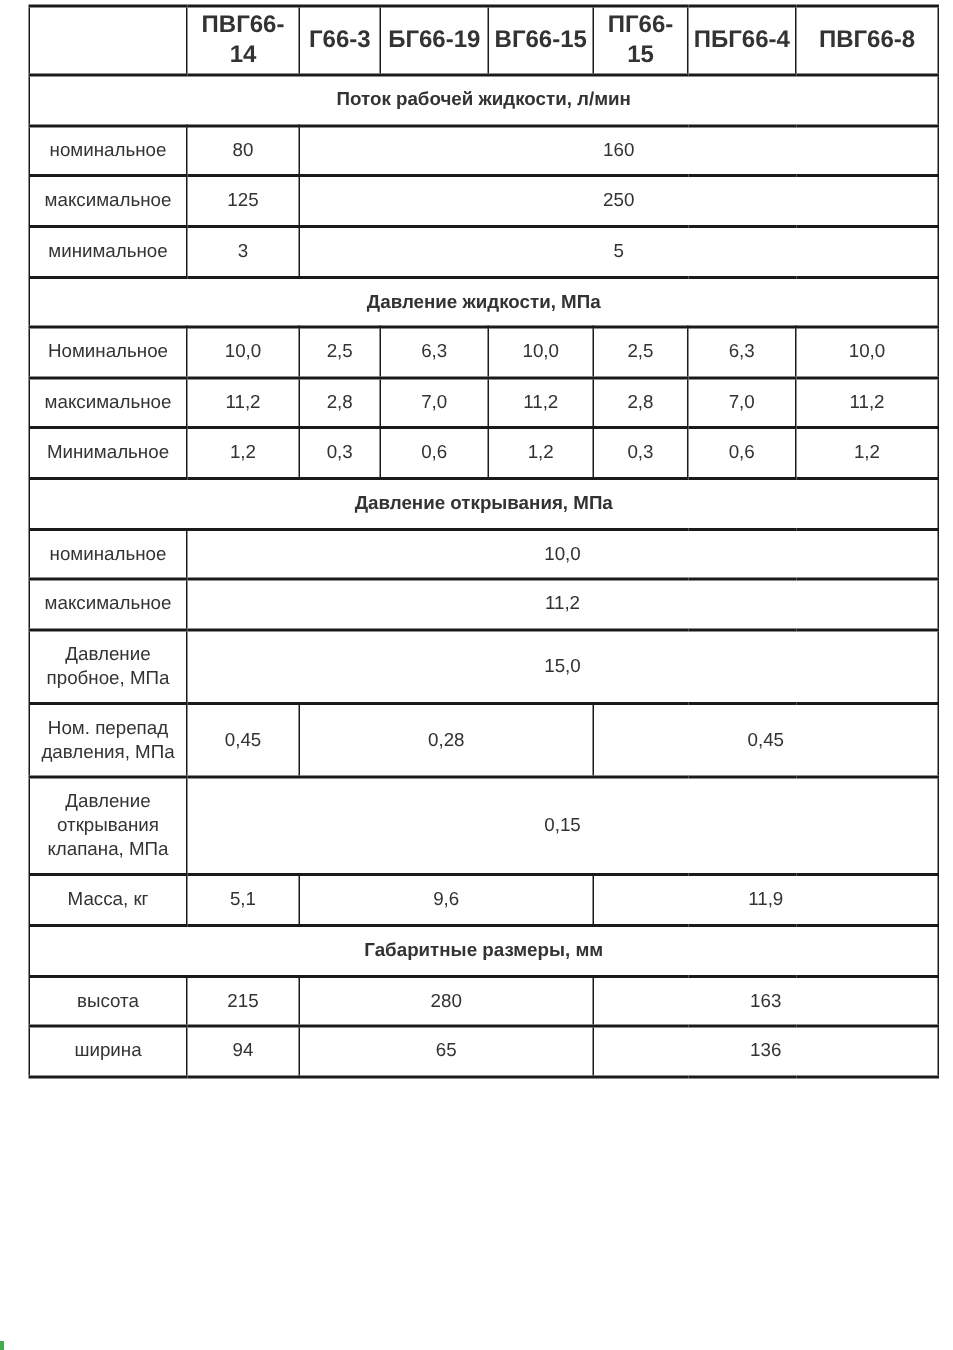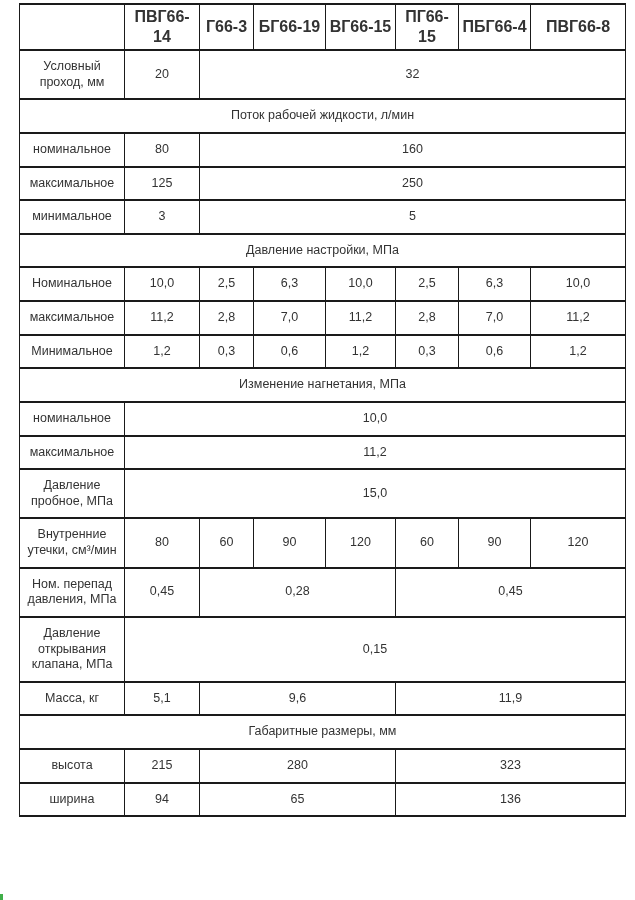--- a/index.html
+++ b/index.html
@@ -40,20 +40,21 @@
     padding:2px 3px;
     font-weight:bold;
     font-size:16px;
     margin-top:17px;
   }
   td.row-label{
     padding:8px 5px;
   }
   td.section-cell{
     padding:8px 4px;
+    font-weight:bold;
   }
   .green-mark{
     position:fixed;
     left:0;
     bottom:0;
     width:3px;
     height:6px;
     background:var(--green);
   }
 </style>
@@ -78,44 +79,39 @@
         <th>Г66-3</th>
         <th>БГ66-19</th>
         <th>ВГ66-15</th>
         <th>ПГ66-15</th>
         <th>ПБГ66-4</th>
         <th>ПВГ66-8</th>
       </tr>
   </thead>
   <tbody id="table-body">
       <tr>
-        <td class="row-label">Условный проход, мм</td>
-        <td colspan="1">20</td>
-        <td colspan="6">32</td>
-      </tr>
-      <tr>
         <td colspan="8" class="section-cell">Поток рабочей жидкости, л/мин</td>
       </tr>
       <tr>
         <td class="row-label">номинальное</td>
         <td colspan="1">80</td>
         <td colspan="6">160</td>
       </tr>
       <tr>
         <td class="row-label">максимальное</td>
         <td colspan="1">125</td>
         <td colspan="6">250</td>
       </tr>
       <tr>
         <td class="row-label">минимальное</td>
         <td colspan="1">3</td>
         <td colspan="6">5</td>
       </tr>
       <tr>
-        <td colspan="8" class="section-cell">Давление настройки, МПа</td>
+        <td colspan="8" class="section-cell">Давление жидкости, МПа</td>
       </tr>
       <tr>
         <td class="row-label">Номинальное</td>
         <td colspan="1">10,0</td>
         <td colspan="1">2,5</td>
         <td colspan="1">6,3</td>
         <td colspan="1">10,0</td>
         <td colspan="1">2,5</td>
         <td colspan="1">6,3</td>
         <td colspan="1">10,0</td>
@@ -134,43 +130,33 @@
         <td class="row-label">Минимальное</td>
         <td colspan="1">1,2</td>
         <td colspan="1">0,3</td>
         <td colspan="1">0,6</td>
         <td colspan="1">1,2</td>
         <td colspan="1">0,3</td>
         <td colspan="1">0,6</td>
         <td colspan="1">1,2</td>
       </tr>
       <tr>
-        <td colspan="8" class="section-cell">Изменение нагнетания, МПа</td>
+        <td colspan="8" class="section-cell">Давление открывания, МПа</td>
       </tr>
       <tr>
         <td class="row-label">номинальное</td>
         <td colspan="7">10,0</td>
       </tr>
       <tr>
         <td class="row-label">максимальное</td>
         <td colspan="7">11,2</td>
       </tr>
       <tr>
         <td class="row-label">Давление пробное, МПа</td>
         <td colspan="7">15,0</td>
-      </tr>
-      <tr>
-        <td class="row-label">Внутренние утечки, см³/мин</td>
-        <td colspan="1">80</td>
-        <td colspan="1">60</td>
-        <td colspan="1">90</td>
-        <td colspan="1">120</td>
-        <td colspan="1">60</td>
-        <td colspan="1">90</td>
-        <td colspan="1">120</td>
       </tr>
       <tr>
         <td class="row-label">Ном. перепад давления, МПа</td>
         <td colspan="1">0,45</td>
         <td colspan="3">0,28</td>
         <td colspan="3">0,45</td>
       </tr>
       <tr>
         <td class="row-label">Давление открывания клапана, МПа</td>
         <td colspan="7">0,15</td>
@@ -181,21 +167,21 @@
         <td colspan="3">9,6</td>
         <td colspan="3">11,9</td>
       </tr>
       <tr>
         <td colspan="8" class="section-cell">Габаритные размеры, мм</td>
       </tr>
       <tr>
         <td class="row-label">высота</td>
         <td colspan="1">215</td>
         <td colspan="3">280</td>
-        <td colspan="3">323</td>
+        <td colspan="3">163</td>
       </tr>
       <tr>
         <td class="row-label">ширина</td>
         <td colspan="1">94</td>
         <td colspan="3">65</td>
         <td colspan="3">136</td>
       </tr>
     </tbody>
 </table>
 

